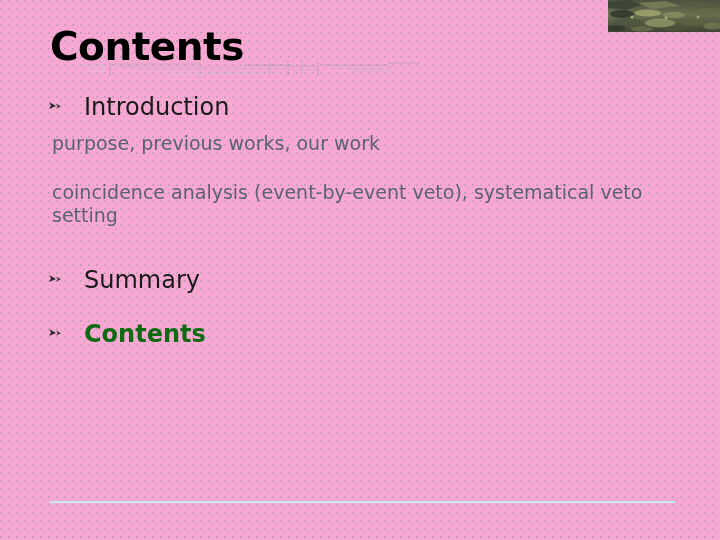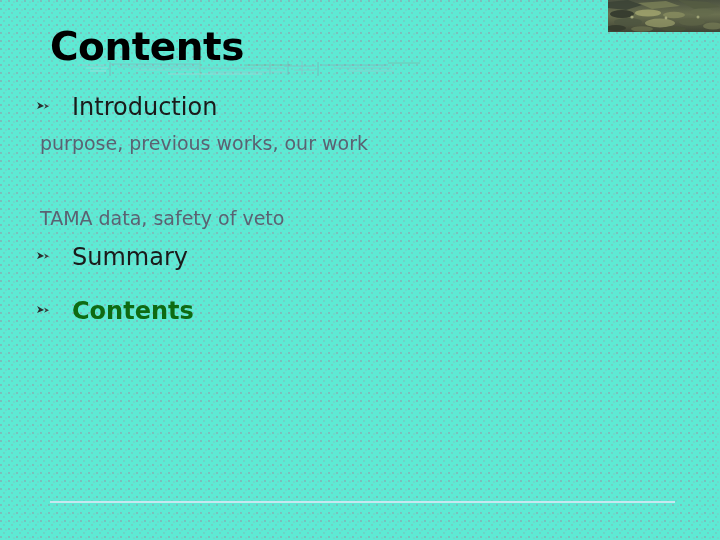--- a/index.html
+++ b/index.html
@@ -12,21 +12,21 @@
     overflow: hidden;
     font-family: "DejaVu Sans", sans-serif;
     background-color: #fdfdfd;
   }
 
   
   .slide {
     position: relative;
     width: 720px;
     height: 540px;
-    background-color: #5eead4;
+    background-color: #f9a8d4;
     overflow: hidden;
   }
 
   
   .texture {
     position: absolute;
     inset: 0;
     pointer-events: none;
     background-image:
       radial-gradient(circle at 1px 1px, rgba(150,150,165,0.50) 0.7px, rgba(255,255,255,0) 1.1px),
@@ -77,21 +77,21 @@
 
   
   .content {
     position: absolute;
     left: 0;
     top: 92px;
     width: 720px;
     z-index: 4;
   }
 
-  .entry { position: relative; }
+  .entry { position: relative; margin-left: 12px; }
 
   .lvl1 {
     position: relative;
     padding-left: 72px;
     font-family: "DejaVu Sans", sans-serif;
     font-size: 24px;
     line-height: 30px;
     color: #1a1a1a;
     font-weight: normal;
   }
@@ -216,27 +216,27 @@
         <span>Introduction</span>
       </div>
       <div class="gap-a"></div>
       <div class="lvl2">purpose, previous works, our work</div>
     </div>
 
     <div class="gap-b"></div>
 
     <div class="entry">
       <div class="gap-a"></div>
+      <div class="lvl2">coincidence analysis (event-by-event veto), systematical veto setting</div>
     </div>
 
     <div class="gap-c"></div>
 
     <div class="entry">
       <div class="gap-d"></div>
-      <div class="lvl2">TAMA data, safety of veto</div>
     </div>
 
     <div class="gap-d"></div>
 
     <div class="entry">
       <div class="lvl1">
         <span class="bullet">
           <svg viewBox="0 0 14 12" aria-hidden="true">
             <path d="M1 1 L8 5 L1 8 L3 4.5 Z" fill="#2b2b2b"></path>
             <path d="M8 2.5 L13 5.2 L8 7.8 L9.6 5.2 Z" fill="#3d3d3d"></path>

